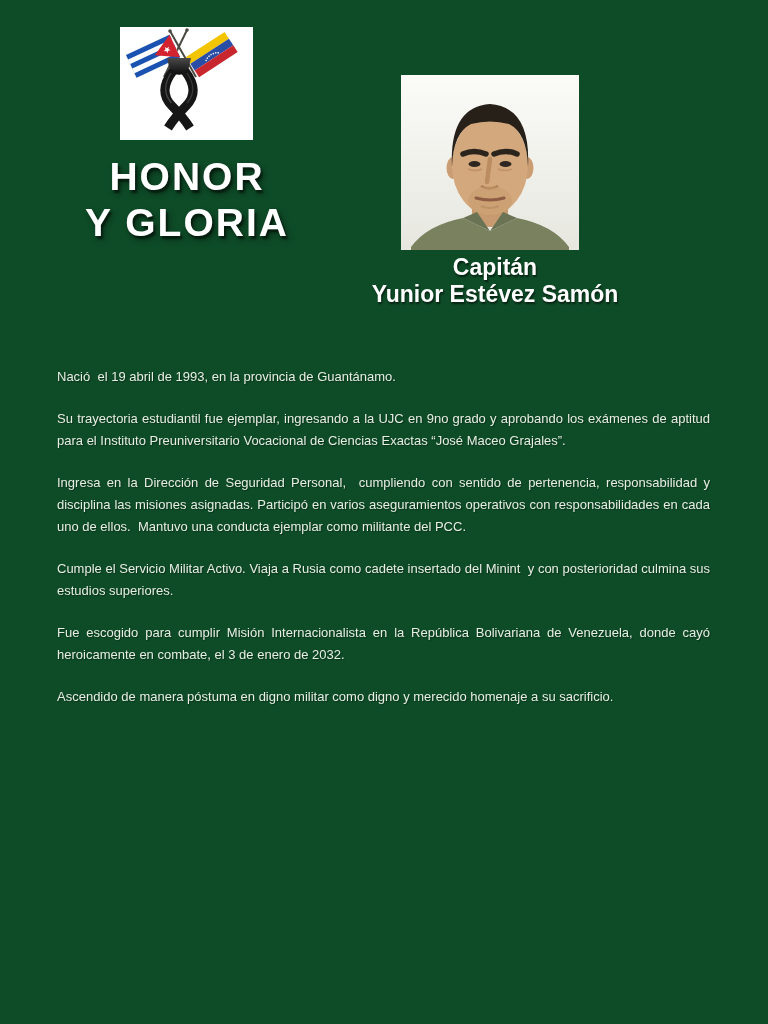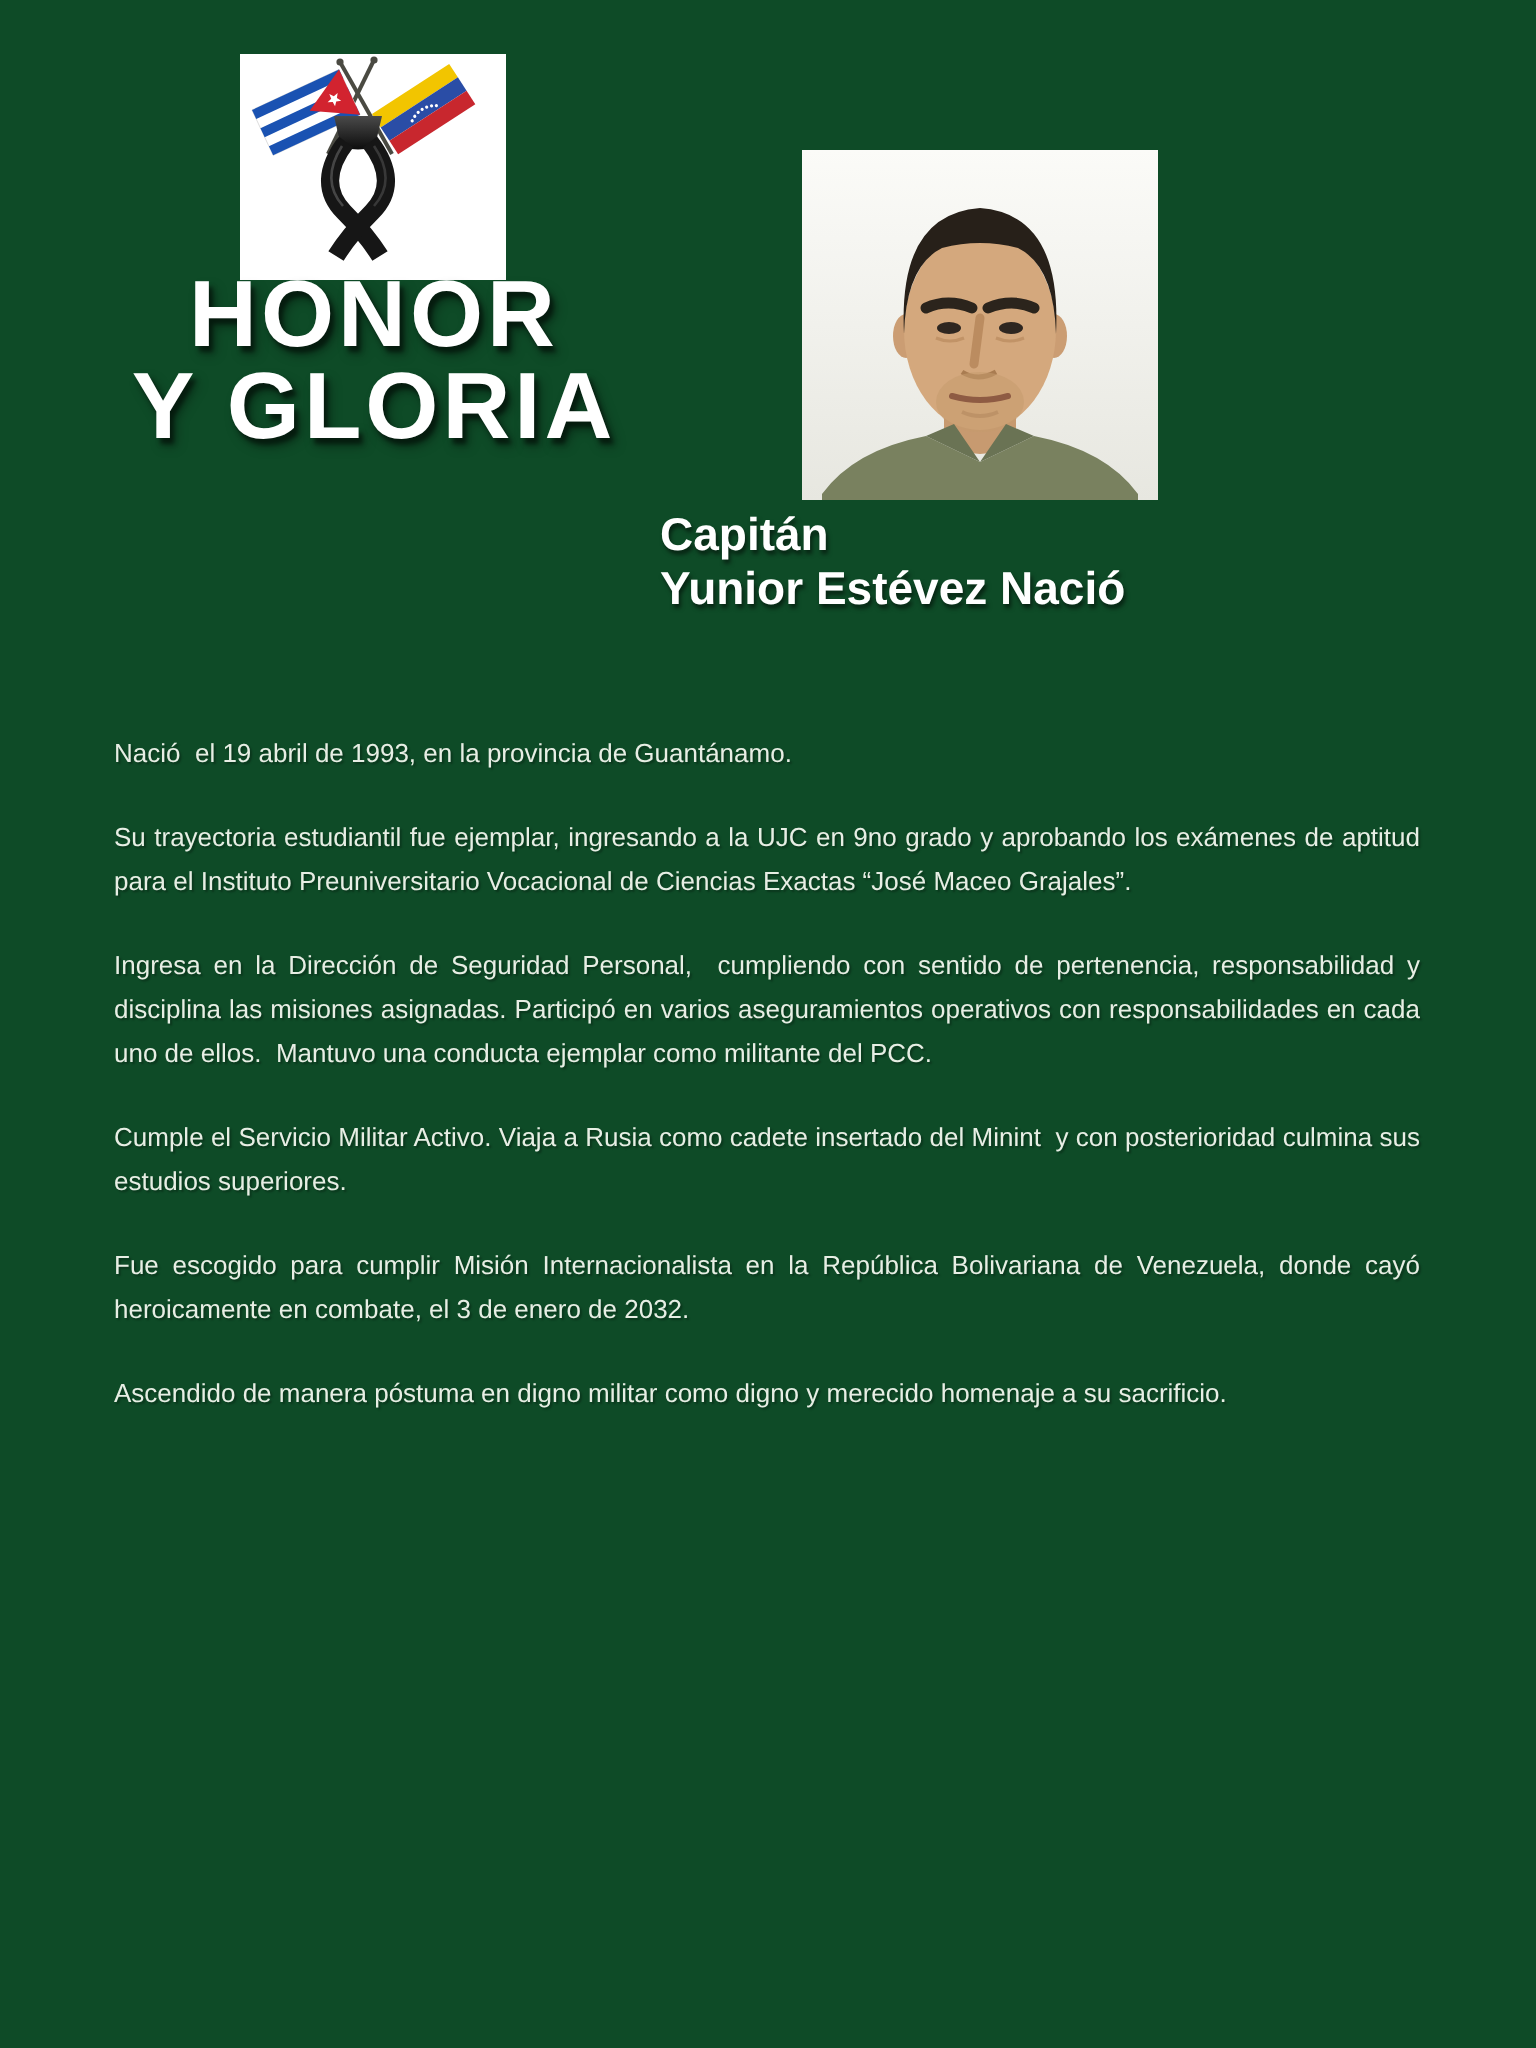--- a/index.html
+++ b/index.html
@@ -11,32 +11,33 @@
     font-family:"Liberation Sans","DejaVu Sans",sans-serif;
     overflow:hidden;
   }
   .emblem-box {
     position:absolute; left:120px; top:27px;
     width:133px; height:113px;
     background:#ffffff;
   }
   .emblem-box svg { display:block; width:100%; height:100%; }
   .title {
-    position:absolute; left:37px; top:134px; width:300px;
+    position:absolute; left:37px; top:154px; width:300px;
     text-align:center;
     color: var(--heading-text, #ffffff);
-    font-weight:bold; font-size:47px; line-height:46px; letter-spacing:2px;
+    font-weight:bold; font-size:39px; line-height:46px; letter-spacing:2px;
     text-shadow: 2px 3px 2px rgba(0,0,0,0.5), 3px 4px 6px rgba(0,0,0,0.35);
   }
   .photo {
     position:absolute; left:401px; top:75px; width:178px; height:175px;
   }
   .photo svg { display:block; width:100%; height:100%; }
   .caption {
     position:absolute; left:330px; top:254px; width:330px;
+    text-align:center;
     color: var(--heading-text, #ffffff);
     font-weight:bold; font-size:23px; line-height:27px;
     text-shadow: 1px 2px 2px rgba(0,0,0,0.55);
   }
   .bio {
     position:absolute; left:57px; top:366px; width:653px;
     color: var(--body-text, #e7eee4);
     font-size:13px; line-height:22px;
   }
   .bio p {
@@ -149,21 +150,21 @@
       <path d="M80,131 Q89,135 98,131" stroke="#b98e64" stroke-width="2" fill="none" opacity="0.8"></path>
 
       <path d="M10,175 L10,172 Q26,150 62,143 L89,156 L116,143 Q152,150 168,172 L168,175 Z" fill="#79815f"></path>
       <path d="M62,143 L76,137 L89,156 Z" fill="#6a7354"></path>
       <path d="M116,143 L102,137 L89,156 Z" fill="#6a7354"></path>
     </svg>
   </div>
 
   <div class="caption">
     <div>Capitán</div>
-    <div>Yunior Estévez Nació</div>
+    <div>Yunior Estévez Samón</div>
   </div>
 
   <div class="bio">
     <p>Nació  el 19 abril de 1993, en la provincia de Guantánamo.</p>
     <p>Su trayectoria estudiantil fue ejemplar, ingresando a la UJC en 9no grado y aprobando los exámenes de aptitud para el Instituto Preuniversitario Vocacional de Ciencias Exactas “José Maceo Grajales”.</p>
     <p>Ingresa en la Dirección de Seguridad Personal,  cumpliendo con sentido de pertenencia, responsabilidad y disciplina las misiones asignadas. Participó en varios aseguramientos operativos con responsabilidades en cada uno de ellos.  Mantuvo una conducta ejemplar como militante del PCC.</p>
     <p>Cumple el Servicio Militar Activo. Viaja a Rusia como cadete insertado del Minint  y con posterioridad culmina sus estudios superiores.</p>
     <p>Fue escogido para cumplir Misión Internacionalista en la República Bolivariana de Venezuela, donde cayó heroicamente en combate, el 3 de enero de 2032.</p>
     <p>Ascendido de manera póstuma en digno militar como digno y merecido homenaje a su sacrificio.</p>
   </div>

